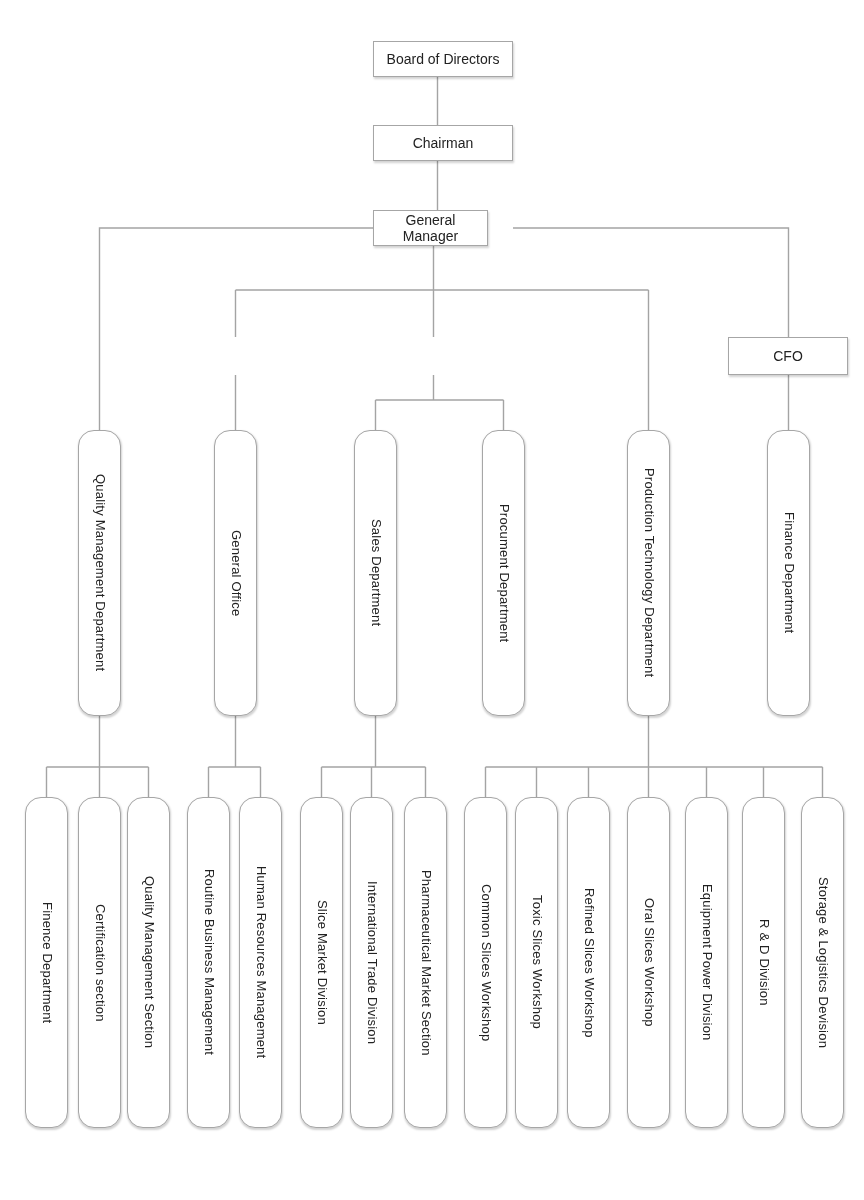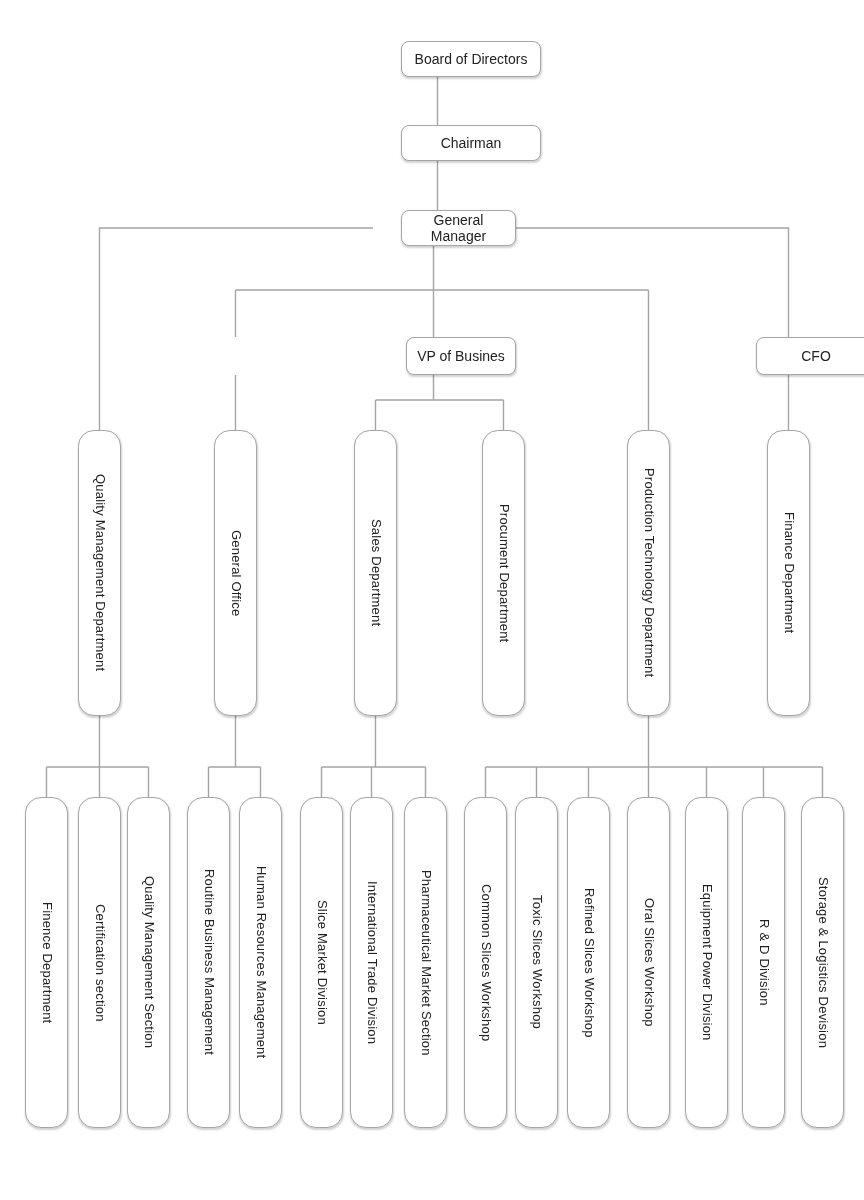--- a/index.html
+++ b/index.html
@@ -28,24 +28,23 @@
     align-items: center;
     justify-content: center;
     background: #ffffff;
     border: 1.4px solid #a6a6a6;
     color: #222222;
     text-align: center;
     box-shadow: 0.5px 1.5px 2px rgba(0,0,0,0.18);
     line-height: 1.15;
   }
   .h-node {
-    border-radius: 8px;
+    border-radius: 0;
     font-size: 14px;
     padding: 2px 4px;
-    margin-left: 28px;
   }
   .v-node {
     border-radius: 16px;
     font-size: 13px;
     writing-mode: vertical-rl;
     text-orientation: mixed;
     letter-spacing: 0.2px;
     padding: 6px 2px;
   }
 </style>
@@ -94,21 +93,20 @@
       M706.5 767 V797
       M763.5 767 V797
       M822.5 767 V797
     "></path>
   </svg>
 
   <div class="node h-node" style="left:373px; top:41px; width:140px; height:36px;">Board of Directors</div>
   <div class="node h-node" style="left:373px; top:125px; width:140px; height:36px;">Chairman</div>
   <div class="node h-node" style="left:373px; top:210px; width:115px; height:36px;">General Manager</div>
 
-  <div class="node h-node" style="left:378px; top:337px; width:110px; height:38px;">VP of Busines</div>
   <div class="node h-node" style="left:728px; top:337px; width:120px; height:38px;text-align:right;">CFO</div>
 
   <div class="node v-node" style="left:78px; top:430px; width:43px; height:286px;">Quality Management Department</div>
   <div class="node v-node" style="left:214px; top:430px; width:43px; height:286px;">General Office</div>
   <div class="node v-node" style="left:354px; top:430px; width:43px; height:286px;">Sales Department</div>
   <div class="node v-node" style="left:482px; top:430px; width:43px; height:286px;">Procument Department</div>
   <div class="node v-node" style="left:627px; top:430px; width:43px; height:286px;">Production Technology Department</div>
   <div class="node v-node" style="left:767px; top:430px; width:43px; height:286px;">Finance Department</div>
 
   <div class="node v-node" style="left:25px; top:797px; width:43px; height:331px;">Finence Department</div>

